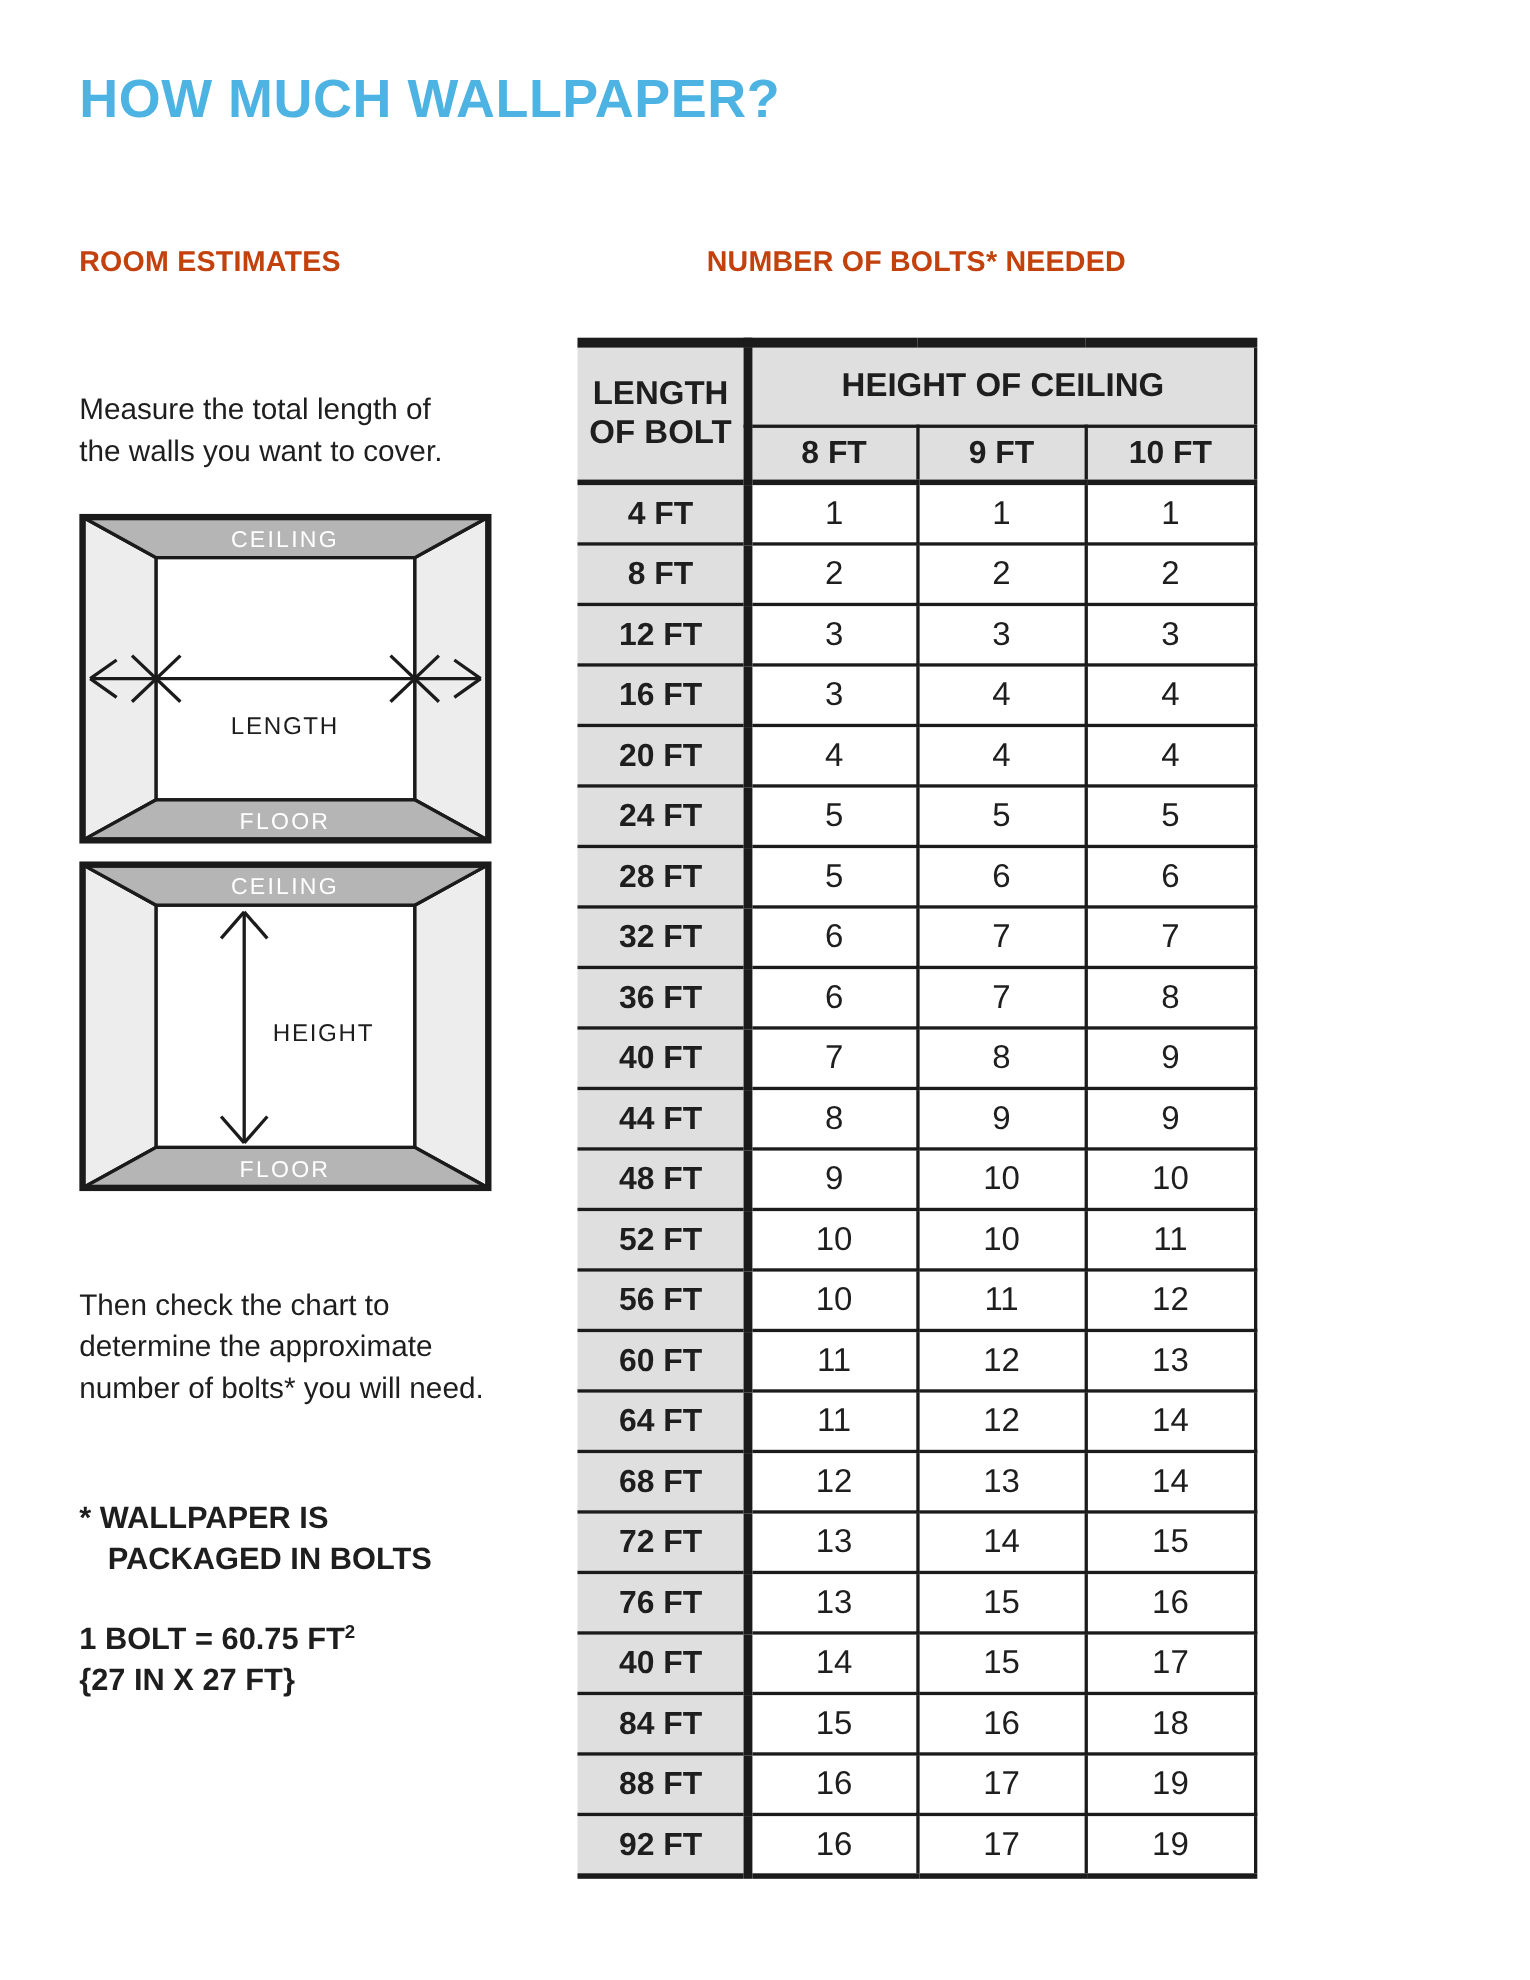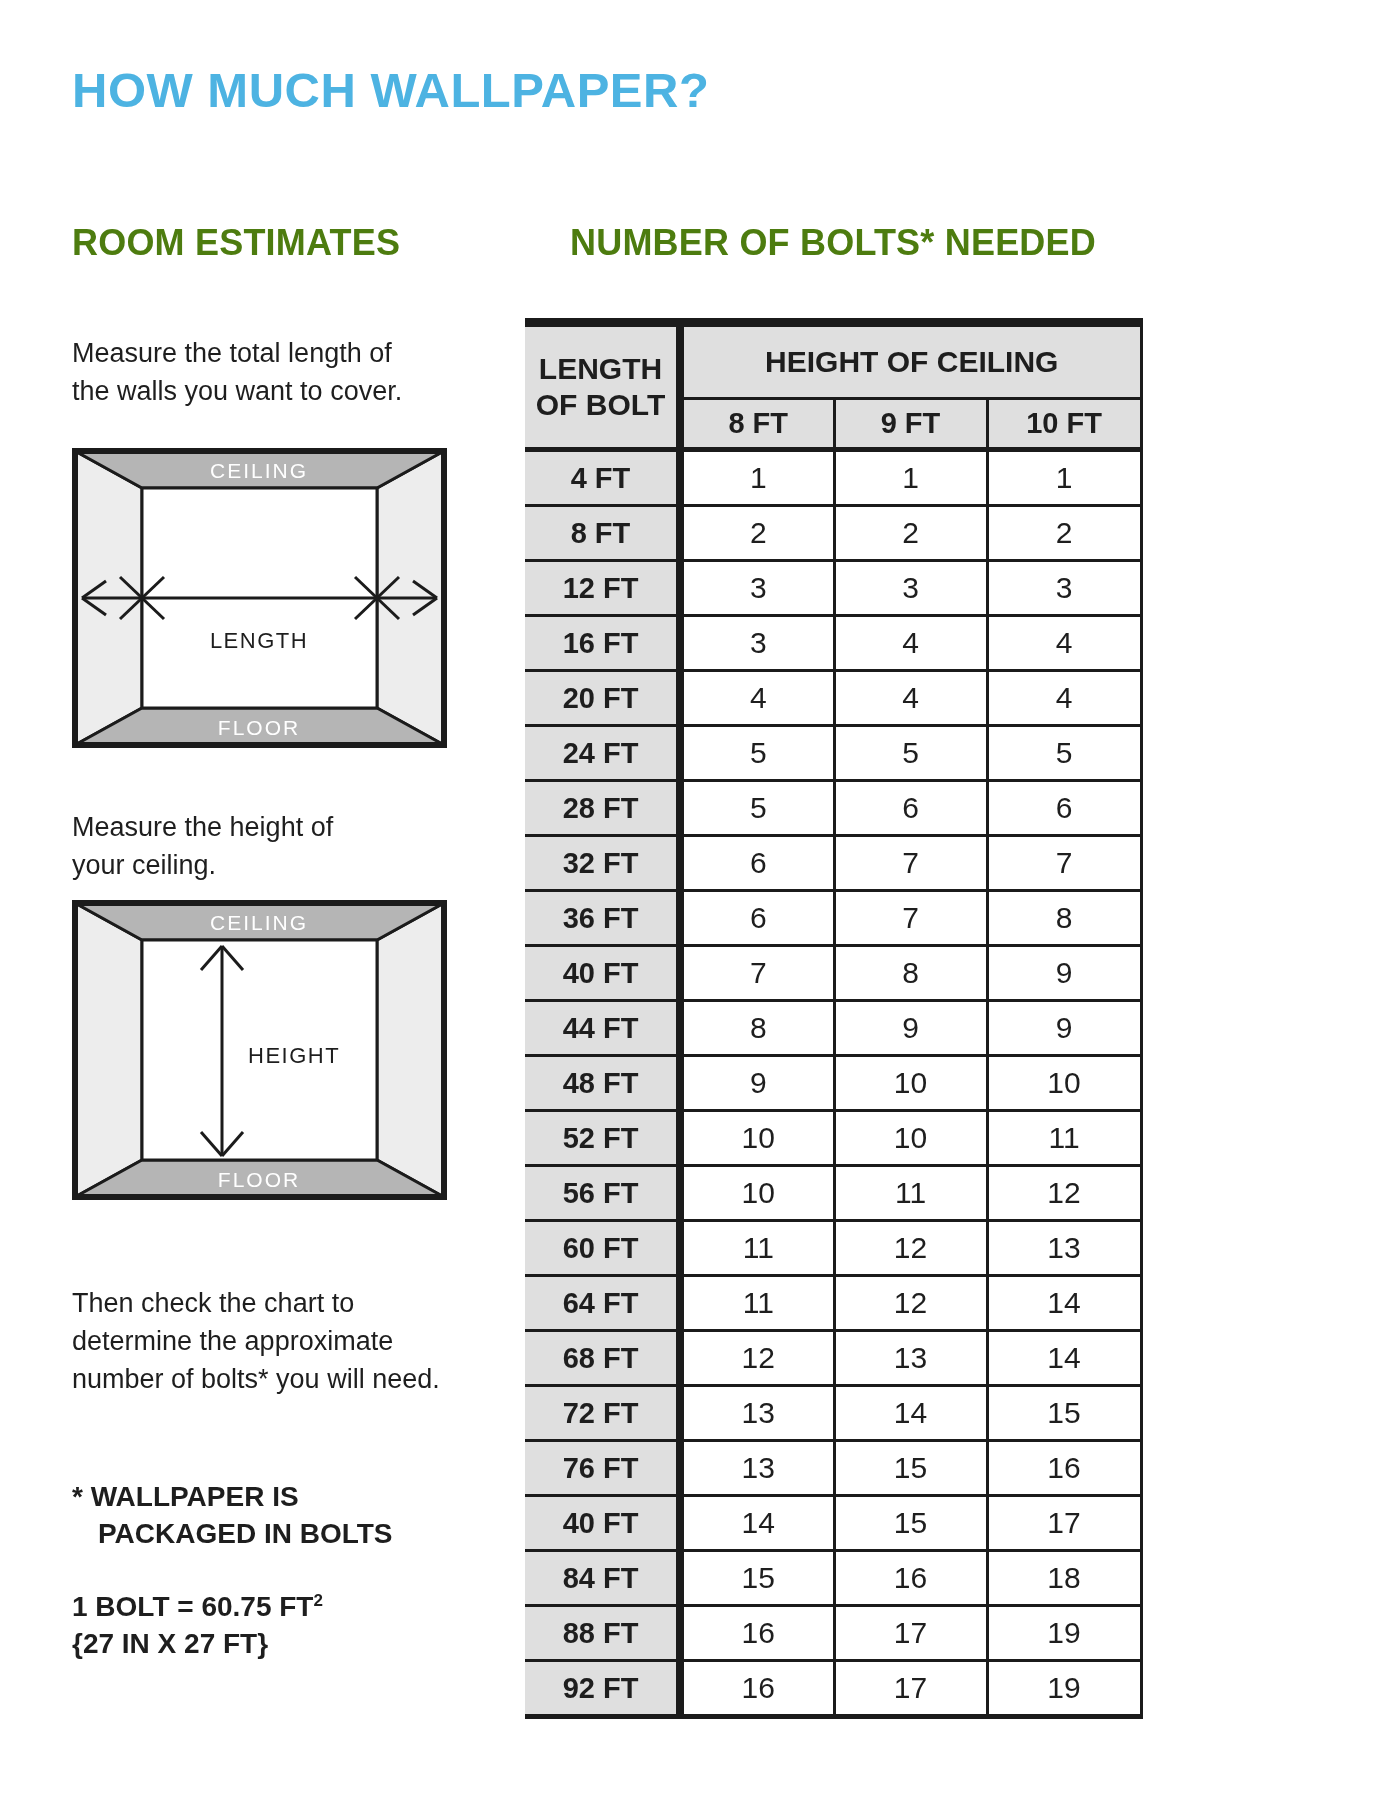--- a/index.html
+++ b/index.html
@@ -15,32 +15,32 @@
     position: absolute; left: 72px; top: 62px;
     margin: 0;
     font-size: 49px; font-weight: bold; letter-spacing: 0.5px;
     color: #4db3e2;
   }
   .left-col { position: absolute; left: 72px; top: 222px; width: 400px; }
   .right-col { position: absolute; left: 525px; top: 222px; width: 616px; }
 
   .section-heading {
     margin: 0;
-    font-size: 36px; font-weight: bold; letter-spacing: 0.2px;
-    color: #4d7c0f;
+    font-size: 26px; font-weight: bold; letter-spacing: 0.2px;
+    color: #c2410c;
   }
   .center { text-align: center; }
 
   .step {
     margin: 0;
     font-size: 27px; line-height: 38px;
     white-space: pre-line;
     color: #1e1e1e;
   }
-  .step1 { margin-top: 70px; }
+  .step1 { margin-top: 100px; }
   .step2 { margin-top: 60px; }
   .step3 { margin-top: 84px; }
 
   .diagram { width: 410px; height: 300px; }
   .diagram svg { display: block; }
   .diagram1 { margin-top: 38px; }
   .diagram2 { margin-top: 16px; }
   .band-label {
     font-family: "Liberation Sans", "DejaVu Sans", sans-serif;
     font-size: 21px; letter-spacing: 2px; fill: #ffffff;
@@ -134,22 +134,20 @@
         <line class="arrow-line" x1="365" y1="150" x2="341" y2="167"></line>
         <line class="arrow-line" x1="48" y1="129" x2="92" y2="171"></line>
         <line class="arrow-line" x1="48" y1="171" x2="92" y2="129"></line>
         <line class="arrow-line" x1="283" y1="129" x2="327" y2="171"></line>
         <line class="arrow-line" x1="283" y1="171" x2="327" y2="129"></line>
       </g>
       <text class="measure-label" text-anchor="middle" x="187" y="200">LENGTH</text>
     </svg>
   </div>
 
-  <p class="step step2">Measure the height of
-your ceiling.</p>
 
   <div class="diagram diagram2">
     <svg width="375" height="300" viewBox="0 0 375 300">
       <polygon points="3,3 70,40 70,260 3,297" fill="#ededed" stroke="#1b1b1b" stroke-width="3"></polygon>
       <polygon points="372,3 305,40 305,260 372,297" fill="#ededed" stroke="#1b1b1b" stroke-width="3"></polygon>
       <polygon points="3,3 372,3 305,40 70,40" fill="#b5b5b5" stroke="#1b1b1b" stroke-width="3"></polygon>
       <polygon points="3,297 372,297 305,260 70,260" fill="#b5b5b5" stroke="#1b1b1b" stroke-width="3"></polygon>
       <rect x="70" y="40" width="235" height="220" fill="#ffffff" stroke="#1b1b1b" stroke-width="3"></rect>
       <rect x="3" y="3" width="369" height="294" fill="none" stroke="#1b1b1b" stroke-width="6"></rect>
       <text class="band-label" text-anchor="middle" x="187" y="30">CEILING</text>

